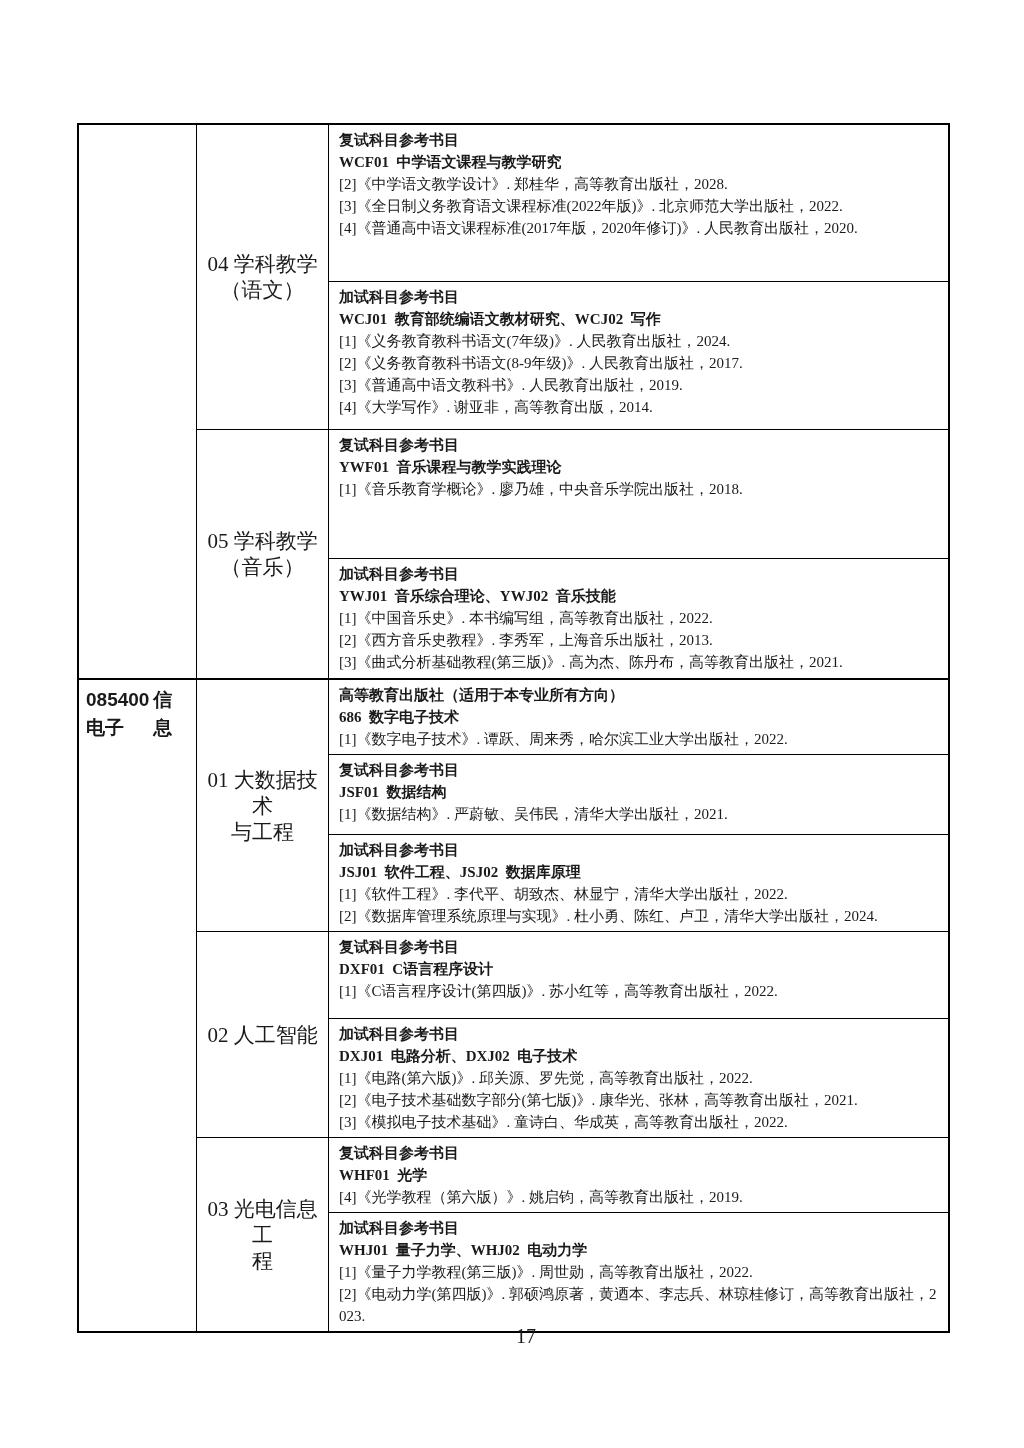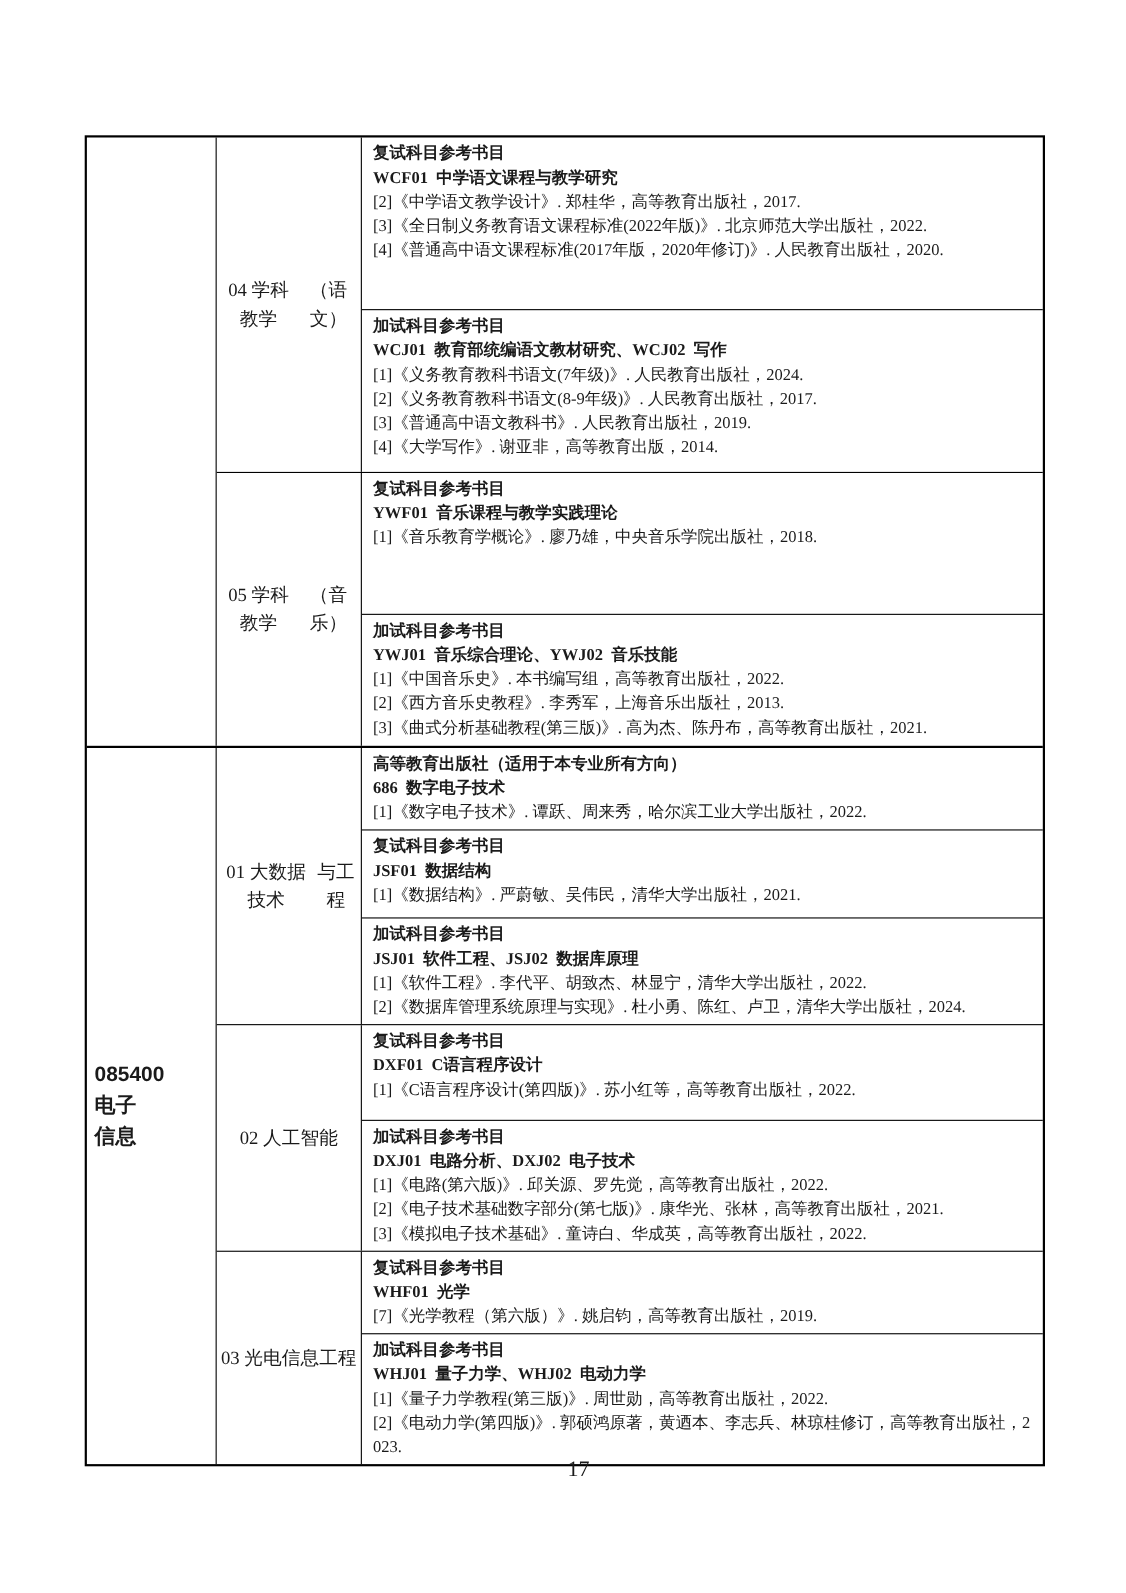--- a/index.html
+++ b/index.html
@@ -21,42 +21,42 @@
     border: 2px solid #000;
     background: #fff;
   }
   .group { display: flex; align-items: stretch; }
   .group + .group { border-top: 2px solid #000; }
   .col-program {
     flex: 0 0 118px;
     width: 118px;
     border-right: 1px solid #000;
     display: flex;
-    flex-direction: column;
+    flex-direction: row;
     justify-content: center;
     padding: 6px 20px 6px 7px;
     font-family: "Liberation Sans", "DejaVu Sans", sans-serif;
     font-weight: 700;
     font-size: 19px;
     line-height: 28px;
     white-space: pre-wrap;
   }
   .group-body { flex: 1 1 auto; display: flex; flex-direction: column; }
   .direction { display: flex; align-items: stretch; }
   .direction + .direction { border-top: 1px solid #000; }
   .col-direction {
     flex: 0 0 132px;
     width: 132px;
     border-right: 1px solid #000;
     display: flex;
-    flex-direction: row;
+    flex-direction: column;
     justify-content: center;
     align-items: center;
     text-align: center;
-    font-size: 17px;
+    font-size: 21px;
     line-height: 26px;
     padding: 16px 2px;
     white-space: pre-wrap;
   }
   .col-books { flex: 1 1 auto; display: flex; flex-direction: column; }
   .block { padding: 4px 8px 4px 10px; }
   .block + .block { border-top: 1px solid #000; }
   .col-books .block:last-child { flex: 1 1 auto; }
   .line {
     font-size: 15px;
@@ -88,21 +88,21 @@
 
         <div class="direction">
           <div class="col-direction">
             <div>04 学科教学</div>
             <div>（语文）</div>
           </div>
           <div class="col-books">
             <div class="block" style="min-height:156px">
               <div class="line bold">复试科目参考书目</div>
               <div class="line bold">WCF01  中学语文课程与教学研究</div>
-              <div class="line">[2]《中学语文教学设计》. 郑桂华，高等教育出版社，2017.</div>
+              <div class="line">[2]《中学语文教学设计》. 郑桂华，高等教育出版社，2028.</div>
               <div class="line">[3]《全日制义务教育语文课程标准(2022年版)》. 北京师范大学出版社，2022.</div>
               <div class="line">[4]《普通高中语文课程标准(2017年版，2020年修订)》. 人民教育出版社，2020.</div>
             </div>
             <div class="block" style="min-height:148px">
               <div class="line bold">加试科目参考书目</div>
               <div class="line bold">WCJ01  教育部统编语文教材研究、WCJ02  写作</div>
               <div class="line">[1]《义务教育教科书语文(7年级)》. 人民教育出版社，2024.</div>
               <div class="line">[2]《义务教育教科书语文(8-9年级)》. 人民教育出版社，2017.</div>
               <div class="line">[3]《普通高中语文教科书》. 人民教育出版社，2019.</div>
               <div class="line">[4]《大学写作》. 谢亚非，高等教育出版，2014.</div>
@@ -188,21 +188,21 @@
 
         <div class="direction">
           <div class="col-direction">
             <div>03 光电信息工</div>
             <div>程</div>
           </div>
           <div class="col-books">
             <div class="block" style="min-height:73px">
               <div class="line bold">复试科目参考书目</div>
               <div class="line bold">WHF01  光学</div>
-              <div class="line">[7]《光学教程（第六版）》. 姚启钧，高等教育出版社，2019.</div>
+              <div class="line">[4]《光学教程（第六版）》. 姚启钧，高等教育出版社，2019.</div>
             </div>
             <div class="block" style="min-height:115px">
               <div class="line bold">加试科目参考书目</div>
               <div class="line bold">WHJ01  量子力学、WHJ02  电动力学</div>
               <div class="line">[1]《量子力学教程(第三版)》. 周世勋，高等教育出版社，2022.</div>
               <div class="line">[2]《电动力学(第四版)》. 郭硕鸿原著，黄迺本、李志兵、林琼桂修订，高等教育出版社，2023.</div>
             </div>
           </div>
         </div>
 

